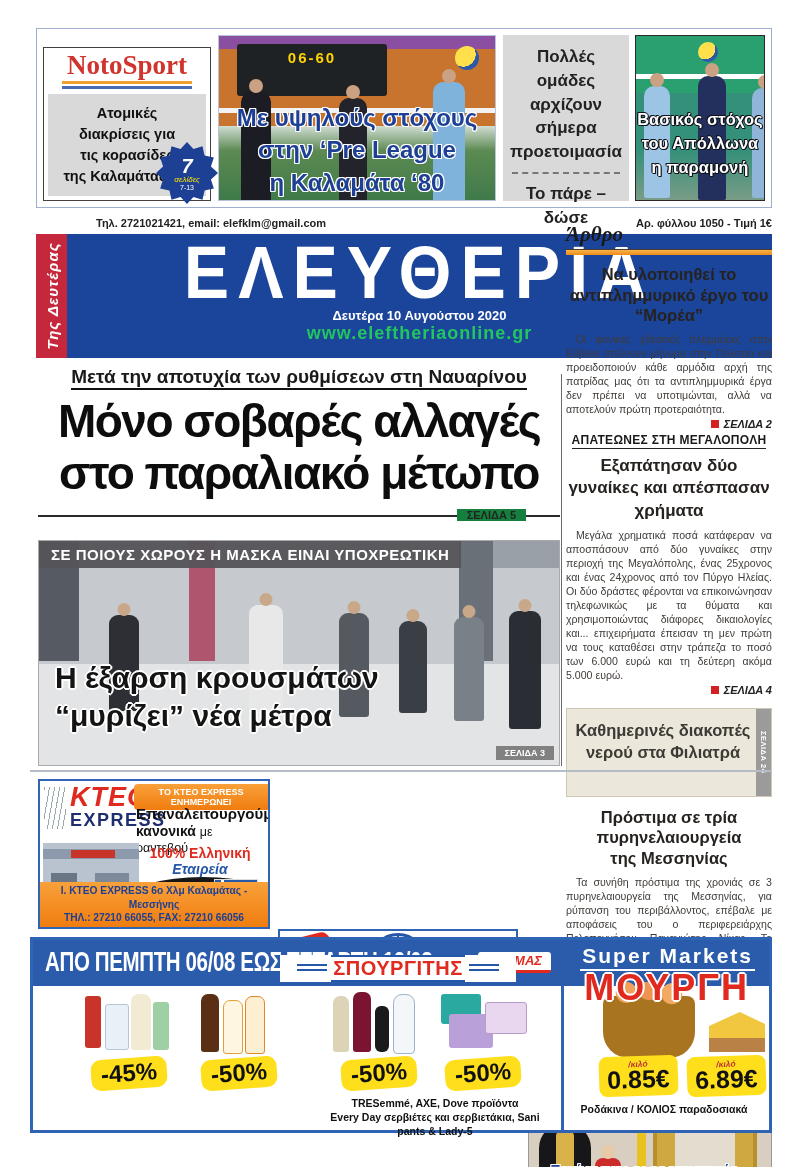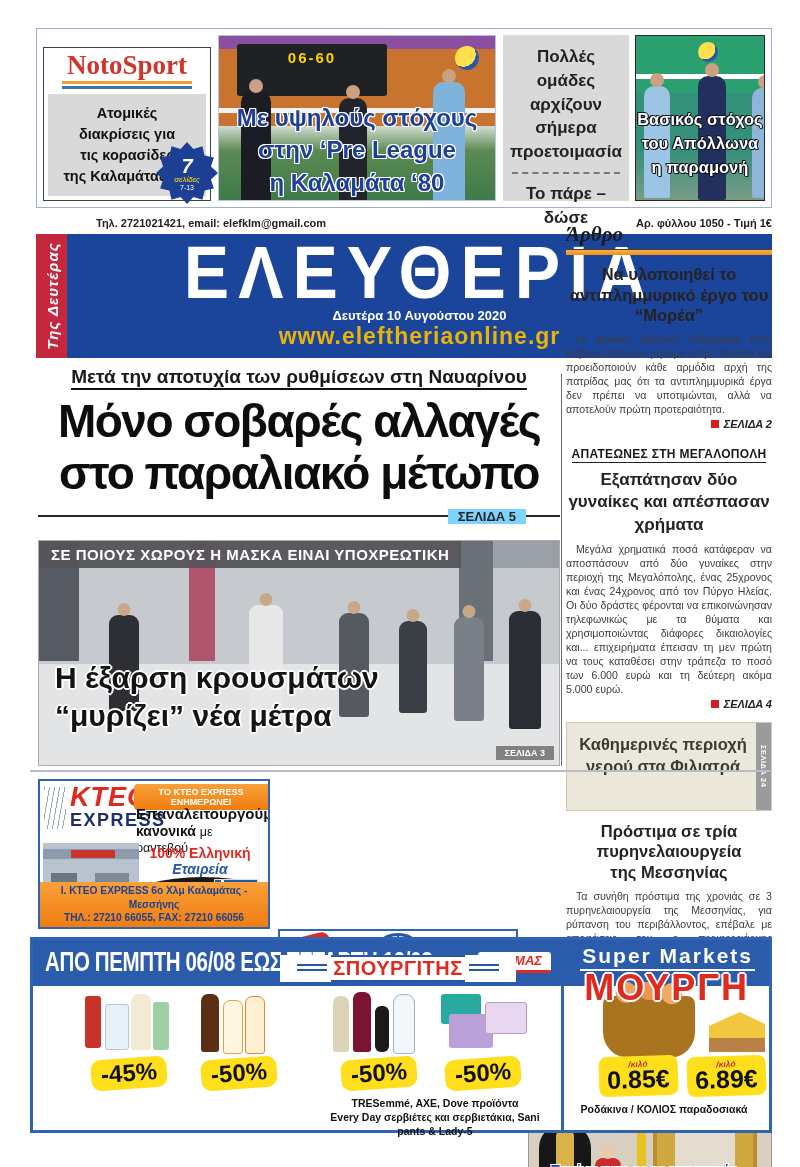--- a/index.html
+++ b/index.html
@@ -51,29 +51,29 @@
      font-size:11px;font-weight:bold;color:#222;}
   #mast-meta .contact{margin-left:58px;}
   #masthead{left:36px;top:234px;width:736px;height:124px;display:flex;}
   .edition-strip{width:31px;background:#c5283c;position:relative;}
   .edition-strip span{position:absolute;left:50%;top:50%;transform:translate(-50%,-50%) rotate(180deg);
      writing-mode:vertical-rl;color:#fff;font-weight:bold;font-style:italic;font-size:15px;letter-spacing:1px;white-space:nowrap;}
   .banner{flex:1;background:#1b449b;text-align:center;color:#fff;position:relative;}
   .paper-title{font-size:68px;font-weight:bold;letter-spacing:9px;line-height:1;margin-top:4px;
      transform:scaleY(1.08);}
   .paper-date{font-size:13px;font-weight:bold;margin-top:2px;}
-  .paper-url{font-size:23px;font-weight:bold;color:#eab308;letter-spacing:1px;}
+  .paper-url{font-size:18px;font-weight:bold;color:#22c55e;letter-spacing:1px;}
 
   
   #lead{left:38px;top:366px;width:522px;}
   .kicker{text-align:center;}
   .kicker span{font-size:19px;font-weight:bold;border-bottom:2px solid #111;padding-bottom:1px;}
   .headline{font-size:46px;font-weight:bold;text-align:center;line-height:1.12;letter-spacing:-1.5px;margin-top:8px;color:#0d0d0d;}
   .lead-rule{border-top:2px solid #2a2a2a;position:relative;margin-top:16px;}
-  .lead-rule span{position:absolute;right:34px;top:-8px;background:#7dd3fc;padding:0 10px;font-size:13px;font-weight:bold;color:#222;}
+  .lead-rule span{position:absolute;right:34px;top:-8px;background:#15803d;padding:0 10px;font-size:11px;font-weight:bold;color:#222;}
 
   
   #main-photo{left:38px;top:540px;width:522px;height:226px;overflow:hidden;
      background:linear-gradient(180deg,#9aa0a8 0 12%,#c6c9cd 12% 55%,#e3e4e5 55% 100%);border:1px solid #aaa;box-sizing:border-box;}
   .shop-panel{position:absolute;top:0;height:120px;background:#565b63;}
   .photo-topbar{position:absolute;left:0;top:0;background:rgba(84,84,88,.93);color:#fff;font-weight:bold;
      font-size:15px;padding:5px 12px;letter-spacing:.5px;z-index:5;}
   .fig{position:absolute;border-radius:9px 9px 3px 3px;}
   .fig::before{content:"";position:absolute;top:-12px;left:50%;transform:translateX(-50%);
      width:13px;height:13px;border-radius:50%;background:#c9a88a;}
@@ -84,21 +84,21 @@
   
   #col-divider{left:561px;top:374px;width:1px;height:392px;background:#6a6a6a;}
   #right-col{left:566px;top:222px;width:206px;}
   .arthro-hd{font-family:"Liberation Serif",serif;font-style:italic;font-weight:bold;font-size:21px;
      border-bottom:1px solid #4a3b2a;padding-bottom:2px;}
   .orange-bar{height:5px;background:linear-gradient(180deg,#f7b24a,#ef8c1a);margin-bottom:9px;}
   .art-head{font-size:16.5px;font-weight:bold;text-align:center;line-height:1.25;color:#26221f;}
   .art-body{font-size:10.6px;color:#403c38;text-align:justify;line-height:1.33;margin-top:6px;text-indent:10px;}
   .pageref{text-align:right;font-size:11px;font-weight:bold;font-style:italic;color:#222;margin-top:2px;}
   .sq{display:inline-block;width:8px;height:8px;background:#d42020;margin-right:5px;}
-  .art2-kicker{text-align:center;margin-top:14px;}
+  .art2-kicker{text-align:center;}
   .art2-kicker span{font-size:12px;font-weight:bold;border-bottom:1.5px solid #222;padding-bottom:1px;letter-spacing:.3px;}
   .art2-head{font-size:17px;font-weight:bold;text-align:center;line-height:1.3;margin-top:7px;color:#26221f;}
   .water-box{position:relative;margin:12px 0 10px 0;background:#ece7db;border:1px solid #cdc7b4;
      padding:11px 20px 11px 8px;text-align:center;font-size:16.5px;font-weight:bold;color:#3d3a35;line-height:1.3;}
   .vtab{position:absolute;right:0;top:0;bottom:0;width:15px;background:#9b9b9b;color:#fff;display:flex;align-items:center;justify-content:center;}
   .vtab span{writing-mode:vertical-rl;font-size:7.5px;font-weight:bold;letter-spacing:.5px;}
 
   
   #ads-rule{left:30px;top:770px;width:742px;height:2px;background:#b6bcc6;}
 
@@ -303,21 +303,21 @@
 
   <div class="art2-kicker">
     <span>ΑΠΑΤΕΩΝΕΣ ΣΤΗ ΜΕΓΑΛΟΠΟΛΗ</span>
   </div>
   <div class="art2-head">Εξαπάτησαν δύο γυναίκες και απέσπασαν χρήματα</div>
   <div class="art-body">Μεγάλα χρηματικά ποσά κατάφεραν να αποσπάσουν από δύο γυναίκες στην περιοχή της Μεγαλόπολης, ένας 25χρονος και ένας 24χρονος από τον Πύργο Ηλείας. Οι δύο δράστες φέρονται να επικοινώνησαν τηλεφωνικώς με τα θύματα και χρησιμοποιώντας διάφορες δικαιολογίες και... επιχειρήματα έπεισαν τη μεν πρώτη να τους καταθέσει στην τράπεζα το ποσό των 6.000 ευρώ και τη δεύτερη ακόμα 5.000 ευρώ.</div>
   <div class="pageref">
     <span class="sq"></span><span>ΣΕΛΙΔΑ 4</span>
   </div>
 
-  <div class="water-box pre"><span>Καθημερινές περιοχή
+  <div class="water-box pre"><span>Καθημερινές διακοπές
 νερού στα Φιλιατρά</span>
     <div class="vtab"><span>ΣΕΛΙΔΑ 24</span></div>
   </div>
 
   <div class="art-head pre">Πρόστιμα σε τρία
 πυρηνελαιουργεία
 της Μεσσηνίας</div>
   <div class="art-body">Τα συνήθη πρόστιμα της χρονιάς σε 3 πυρηνελαιουργεία της Μεσσηνίας, για ρύπανση του περιβάλλοντος, επέβαλε με αποφάσεις του ο περιφερειάρχης Πελοποννήσου Παναγιώτης Νίκας. Το συνολικό ύψος των προστίμων είναι 15.000 ευρώ, 5.000 ευρώ στο κάθε πυρηνελαιουργείο και οι παραβάσεις διαπιστώθηκαν σε αυτοψίες του ΚΕΠΠΕ Μεσσηνίας στις 10, 11 και 13 Φεβρουαρίου.</div>
   <div class="pageref">
     <span class="sq"></span><span>ΣΕΛΙΔΑ 4</span>

